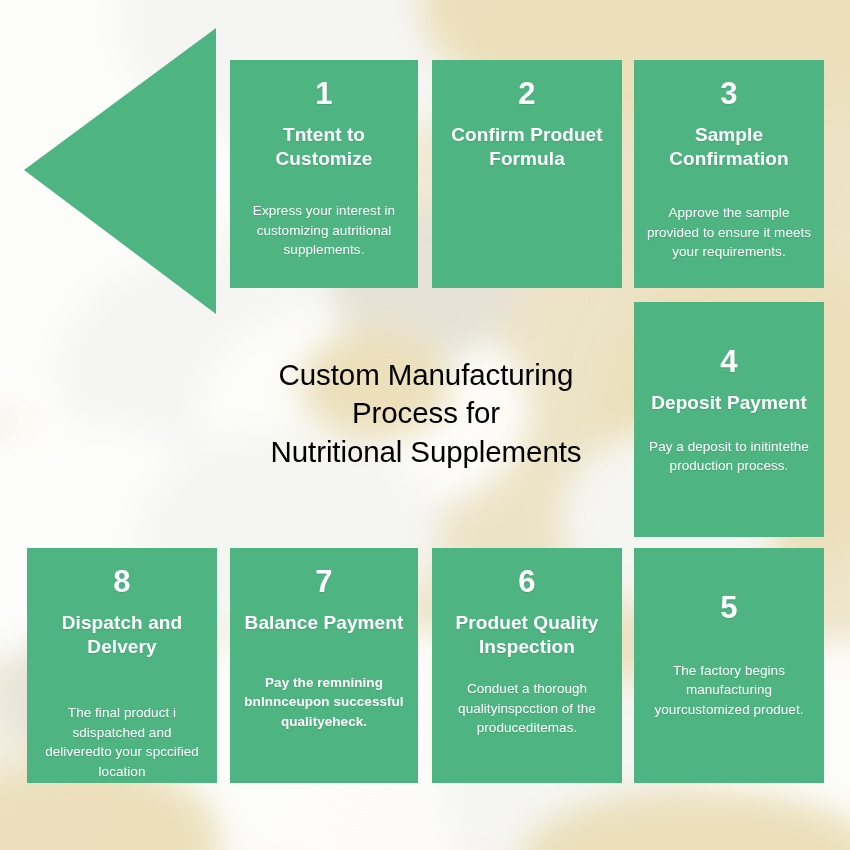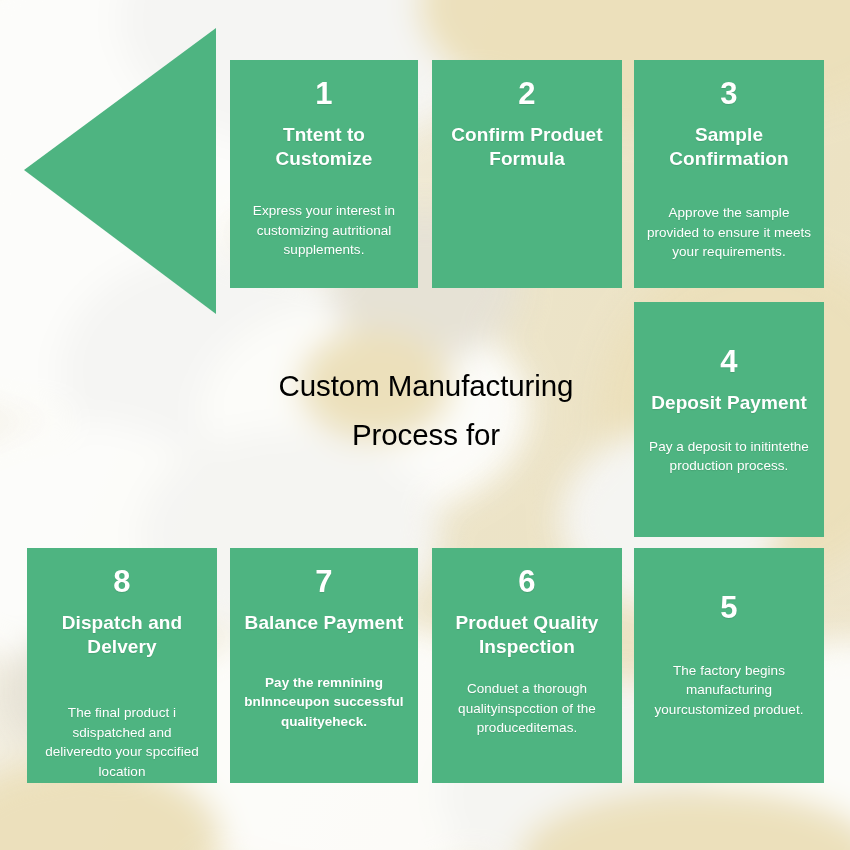--- a/index.html
+++ b/index.html
@@ -115,21 +115,21 @@
     left: 226px;
     top: 356px;
     width: 400px;
     text-align: center;
     color: #000000;
     font-size: 29.5px;
     font-weight: normal;
     line-height: 1.30;
     letter-spacing: -0.1px;
   }
-  .center-title .tline { display: block; white-space: nowrap; margin-top: 11px; }
+  .center-title .tline { display: block; white-space: nowrap; }
 </style>
 </head>
 <body>
 
 <div id="infographic">
 
   <div class="bg-layer bg-base"></div>
   <div class="bg-layer bg-blobs">
     <div class="blob" style="left:-70px;  top:-60px;  width:420px; height:300px;"></div>
     <div class="blob soft" style="left:120px; top:-110px; width:380px; height:260px;"></div>
@@ -153,20 +153,21 @@
 
   <div class="arrow">
     <svg viewBox="0 0 192 286" preserveAspectRatio="none" aria-hidden="true">
       <polygon points="0,142 192,0 192,286" fill="#4eb481"></polygon>
     </svg>
   </div>
 
   <div class="center-title">
     <span class="tline">Custom Manufacturing</span>
     <span class="tline">Process for</span>
+    <span class="tline">Nutritional Supplements</span>
   </div>
 
   <div class="card" id="card-1">
     <div class="card-num">1</div>
     <div class="card-title">Tntent to Customize</div>
     <div class="card-desc">Express your interest in customizing autritional supplements.</div>
   </div>
 
   <div class="card" id="card-2">
     <div class="card-num">2</div>

